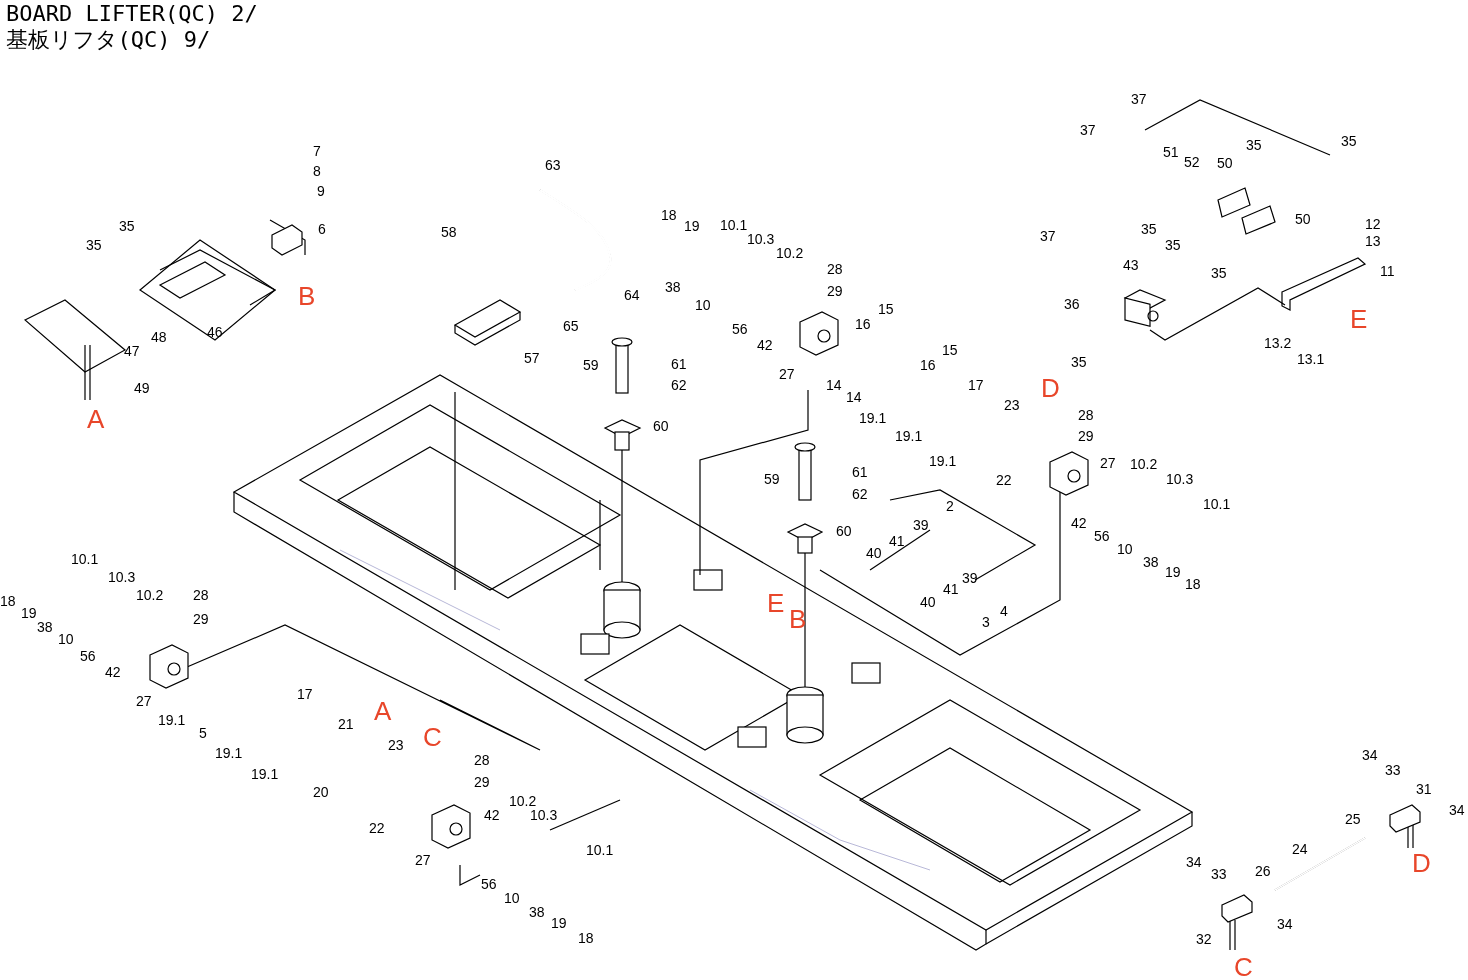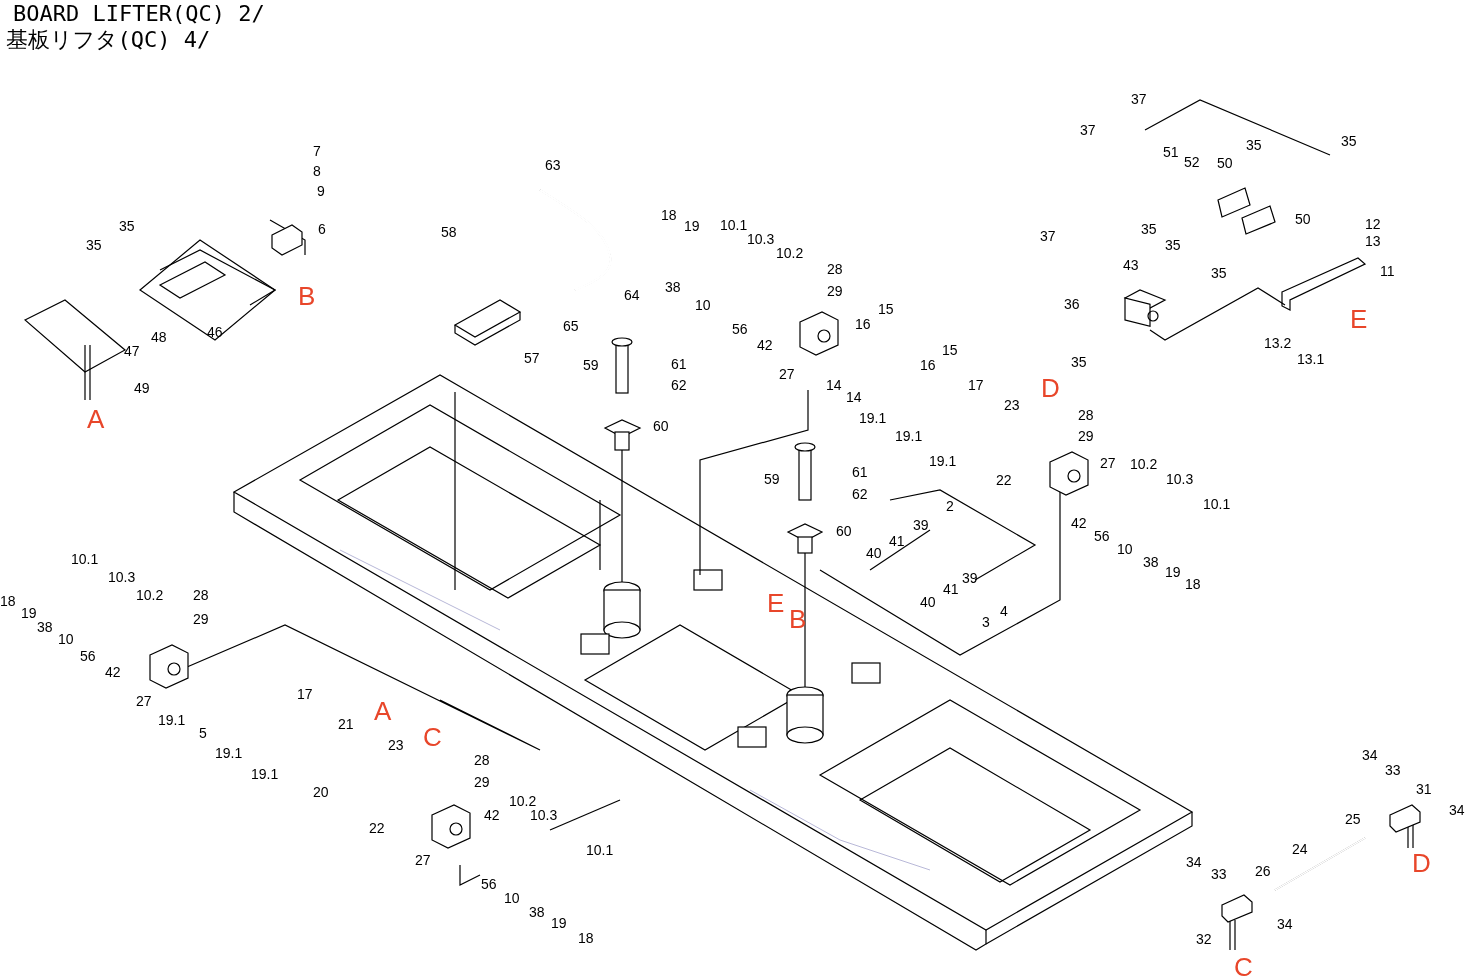--- a/index.html
+++ b/index.html
@@ -1,31 +1,31 @@
 <!DOCTYPE html>
 <html><head>
 <meta charset="utf-8">
 <style>
   html,body{margin:0;padding:0;background:#ffffff;}
   body{width:1468px;height:980px;position:relative;overflow:hidden;font-family:"DejaVu Sans",sans-serif;}
   .title{position:absolute;left:6px;font-family:"DejaVu Sans Mono",monospace;font-size:22px;color:#000;line-height:24px;letter-spacing:0px;}
-  #t1{top:2px;margin-left:7px;}
+  #t1{top:2px;}
   #t2{top:28px;}
   svg#dwg{position:absolute;left:0;top:0;}
   .lbl{font-family:"Liberation Sans",sans-serif;font-size:14px;fill:#000;}
   .ref{font-family:"Liberation Sans",sans-serif;font-size:26px;fill:#e8462a;}
   .ln{stroke:#000;stroke-width:1.2;fill:none;}
   .part{stroke:#000;stroke-width:1.2;fill:#fff;}
   .faint{stroke:#b8b8d8;stroke-width:1;fill:none;}
 </style>
 </head>
 <body>
 
 <div class="title" id="t1">BOARD LIFTER(QC) 2/</div>
-<div class="title" id="t2">基板リフタ(QC) 4/</div>
+<div class="title" id="t2">基板リフタ(QC) 9/</div>
 
 <svg id="dwg" width="1468" height="980" viewBox="0 0 1468 980">
 
   <g>
     <polygon class="part" points="234,492 440,375 1192,812 986,930"></polygon>
     <polyline class="ln" points="234,492 234,512 976,950 986,944 986,930"></polyline>
     <polyline class="ln" points="986,944 1192,826 1192,812"></polyline>
     <polygon class="ln" points="338,500 430,447 600,545 508,598"></polygon>
     <polygon class="ln" points="860,800 950,748 1090,830 1000,882"></polygon>
     <polygon class="ln" points="585,680 680,625 800,695 705,750"></polygon>

